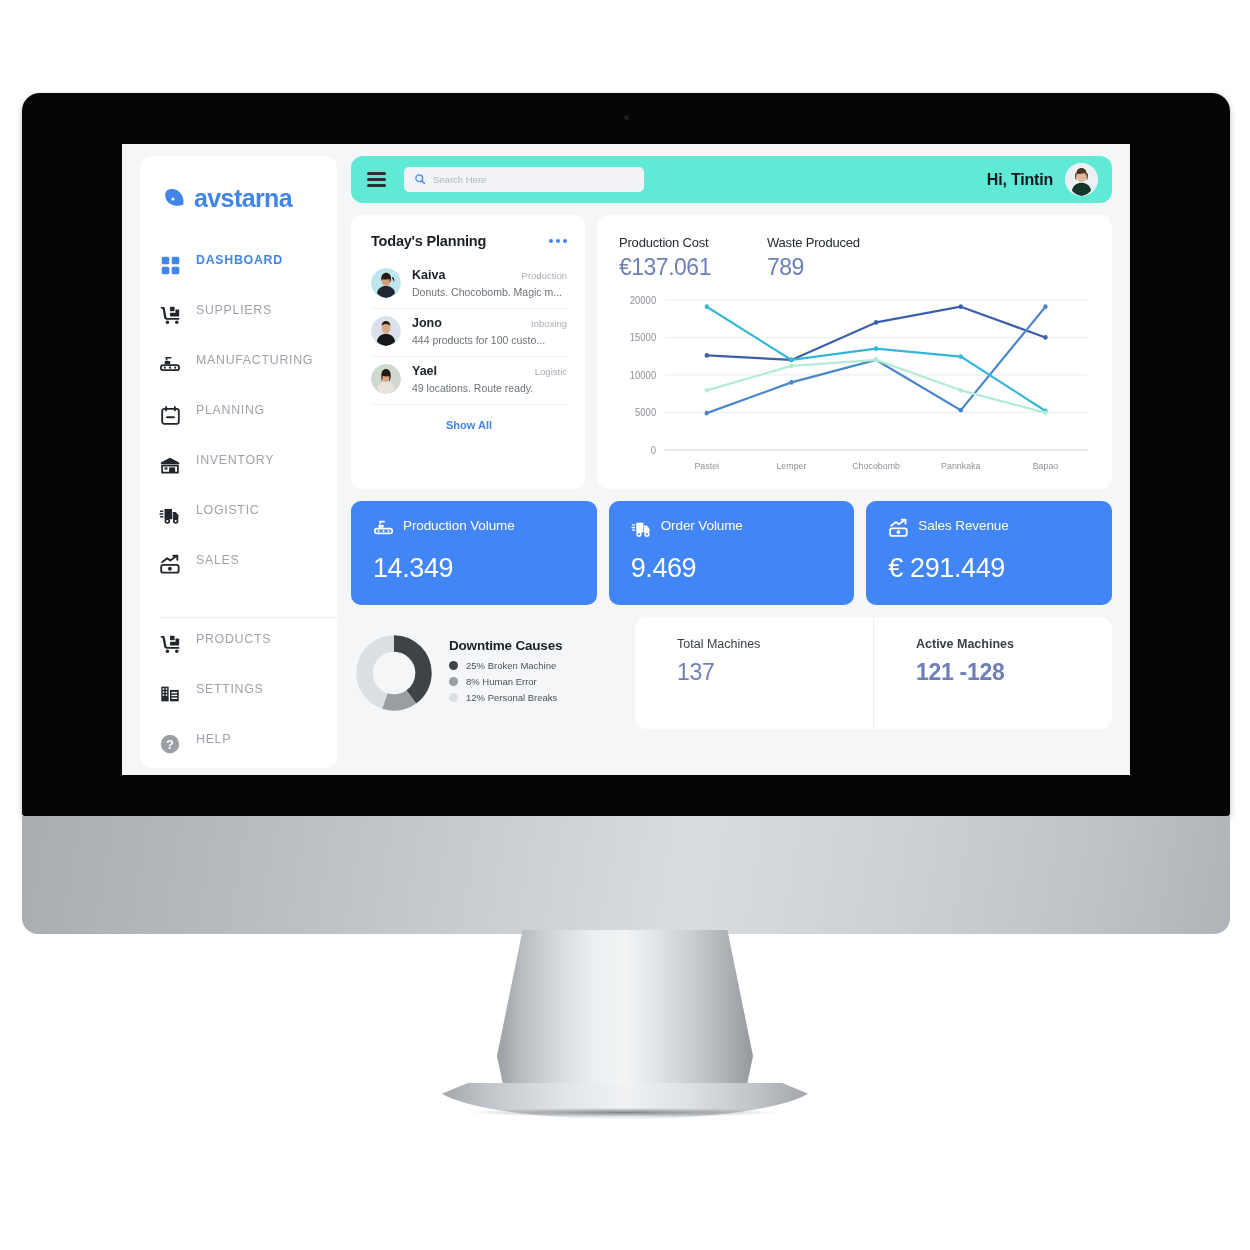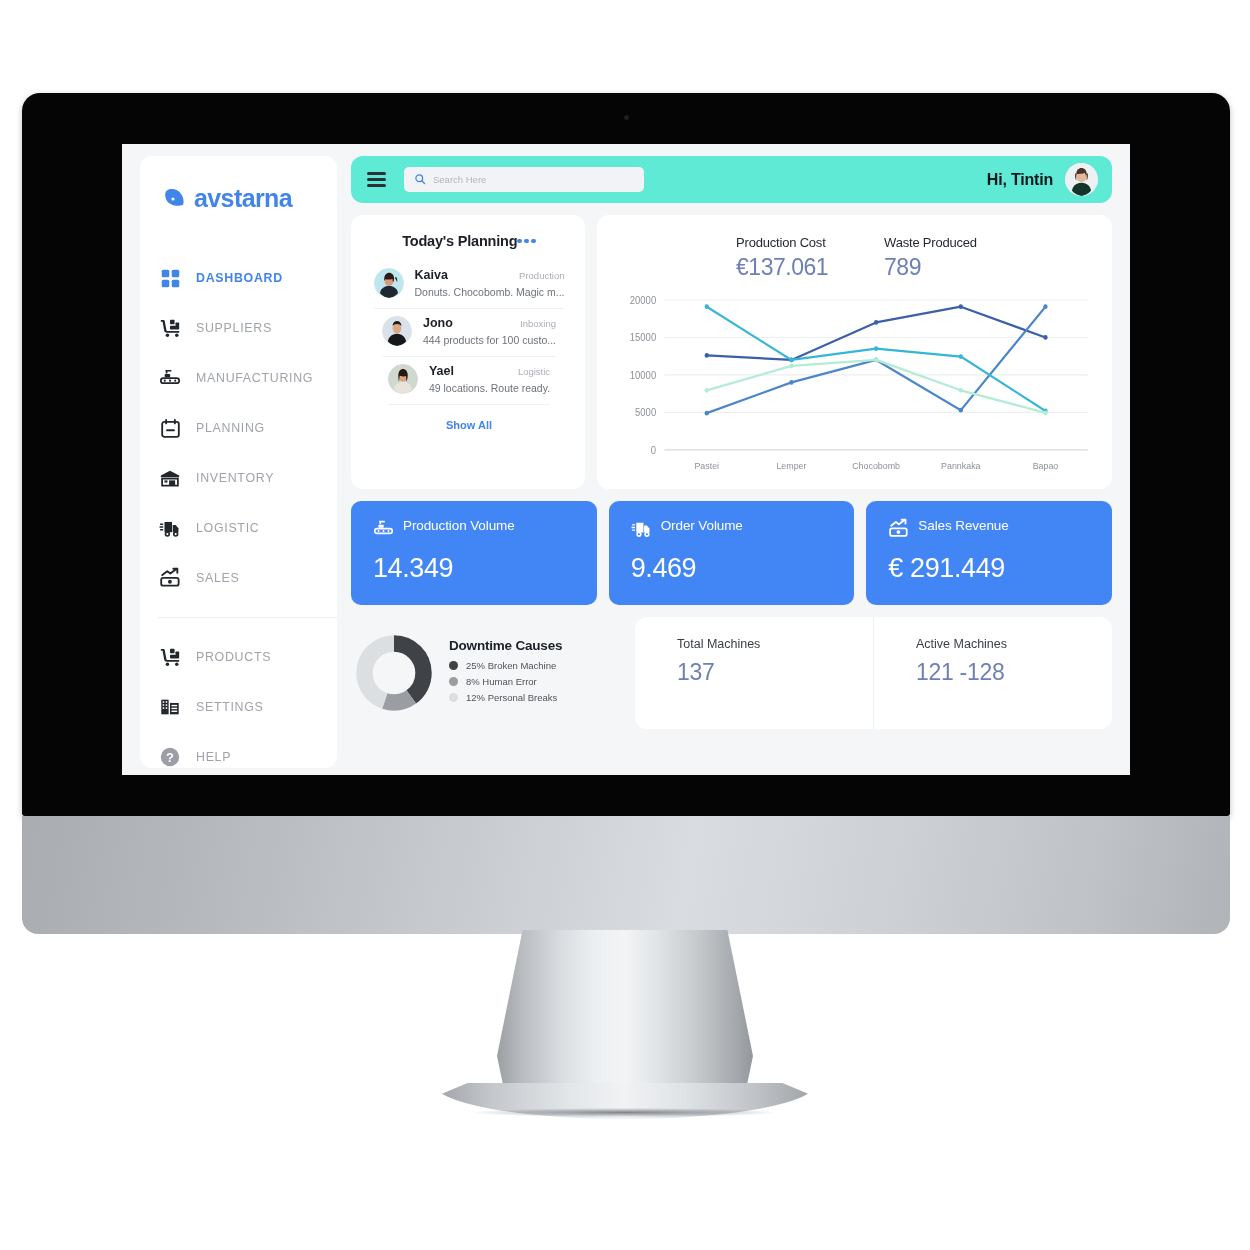--- a/index.html
+++ b/index.html
@@ -90,21 +90,21 @@
     margin: 12px 0 0 18px;
     padding-top: 28px;
     height: 612px;
   }
   .brand { display:flex; align-items:center; gap:6px; padding-left: 22px; margin-bottom: 40px; }
   .brand-mark { width: 26px; height: 26px; }
   .brand-text { font-size: 25px; font-weight: 700; color: #4285e8; letter-spacing: -0.6px; }
 
   .nav-list { padding: 0 0 0 18px; }
   .nav-item {
-    display: flex; align-items: center; gap: 14px;
+    display: flex; gap: 14px;
     height: 50px; cursor: pointer;
   }
   .nav-ico { width: 24px; height: 24px; flex: 0 0 24px; display:flex; align-items:center; justify-content:center; }
   .nav-label { font-size: 12.4px; letter-spacing: 0.7px; color: #9fa3ab; font-weight: 500; }
   .nav-item.active .nav-label { color: #4285e8; font-weight: 700; }
   .nav-sep { height: 1px; background: #eceef1; margin: 14px 0 14px 0; }
 
   
   #main {
     flex: 1; min-width: 0;
@@ -126,21 +126,21 @@
   #searchbox .ph { font-size: 9.5px; color: #b2b7be; }
   #topbar-right { margin-left: auto; display: flex; align-items: center; gap: 12px; }
   #greeting { font-size: 16px; font-weight: 700; color: #13171d; letter-spacing: -0.2px; }
   .avatar-circle {
     width: 33px; height: 33px; border-radius: 50%; overflow: hidden;
     background: #e9edf0; position: relative; flex: 0 0 33px;
   }
 
   
   #row1 { display: flex; gap: 12px; height: 274px; }
-  .card { background: #fff; border-radius: 12px; align-items: center; }
+  .card { background: #fff; border-radius: 12px; }
 
   #planning-card { flex: 0 0 234px; padding: 18px 18px 0 20px; display:flex; flex-direction:column; }
   #planning-head { display: flex; align-items: center; justify-content: space-between; margin-bottom: 12px; }
   #planning-title { font-size: 14.5px; font-weight: 600; color: #1b2027; letter-spacing: -0.2px; }
   .dots { display:flex; gap:2.5px; cursor:pointer; }
   .dots i { width: 4.5px; height: 4.5px; border-radius: 50%; background: #4285e8; display:block; }
 
   .plan-row { display:flex; gap: 11px; padding: 7px 0 8px 0; border-bottom: 1px solid #f0f1f3; }
   .plan-row:last-of-type { border-bottom: none; }
   .plan-av { width: 30px; height: 30px; flex: 0 0 30px; border-radius: 50%; overflow: hidden; position: relative; }
@@ -174,21 +174,21 @@
   #row3 { display: flex; gap: 12px; height: 112px; align-items: stretch; }
   #downtime { flex: 0 0 272px; display: flex; align-items: center; gap: 14px; padding-left: 2px; }
   #donut { width: 82px; height: 82px; flex: 0 0 82px; }
   #dt-title { font-size: 13.5px; font-weight: 700; color: #1b2027; margin-bottom: 7px; letter-spacing: -0.2px; }
   .dt-leg { display:flex; align-items:center; gap: 8px; margin-bottom: 5px; }
   .dt-dot { width: 9px; height: 9px; border-radius: 50%; flex: 0 0 9px; }
   .dt-text { font-size: 9.5px; color: #4e535b; }
 
   #machines-card { flex: 1; background:#fff; border-radius: 12px; display: flex; }
   .mach { flex: 1; padding: 20px 0 0 42px; }
-  .mach + .mach { border-left: 1px solid #eceef1; }
+  .mach + .mach { border-left: 1px solid #eceef1; font-weight: bold; }
   .mach-label { font-size: 12.5px; color: #3b4048; }
   .mach-value { font-size: 23px; color: #6e7fb5; margin-top: 8px; letter-spacing: -0.3px; }
 </style>
 </head>
 <body>
 
 <div id="monitor-scene">
 
   <div id="monitor-bezel">
     <div id="camera-dot"></div>

